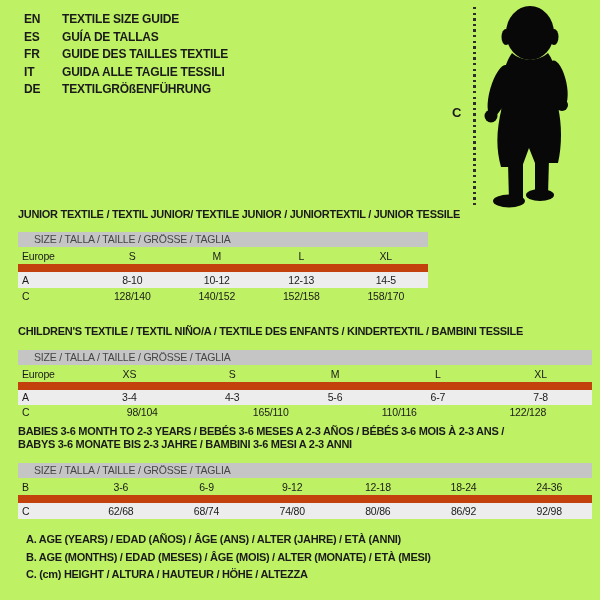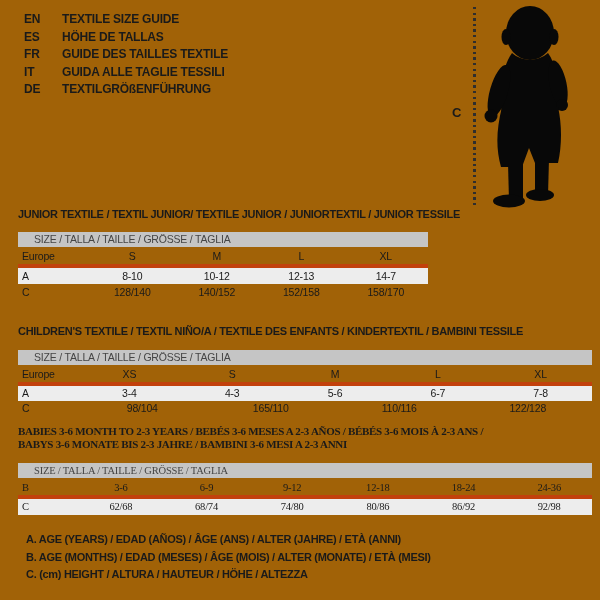--- a/index.html
+++ b/index.html
@@ -1,54 +1,54 @@
 <!DOCTYPE html>
 <html><head>
 <meta charset="utf-8">
 <style>
   html,body { margin:0; padding:0; }
   body {
     width:600px; height:600px; background:#ffffff;
     font-family:"Liberation Sans", sans-serif; color:#1a1a1a;
   }
-  .page { position:relative; width:600px; height:600px; overflow:hidden; background:#a16207; }
+  .page { position:relative; width:600px; height:600px; overflow:hidden; background:#bef264; }
 
   
   .lang-list { position:absolute; left:24px; top:11px; }
   .lang-row { display:flex; font-weight:bold; font-size:12px; line-height:17.5px; letter-spacing:-0.2px; }
   .lang-code { width:38px; }
 
   
   .dotted-line {
     position:absolute; left:473px; top:7px; width:3px; height:201px;
     background:repeating-linear-gradient(to bottom,#2e2e2e 0 2.5px, transparent 2.5px 5.6px);
   }
   .height-label { position:absolute; left:452px; top:105px; font-weight:bold; font-size:13px; }
   .baby { position:absolute; left:482px; top:5px; }
 
   
   .section { position:absolute; left:18px; }
   #sec1 { top:208px; }
   #sec2 { top:325px; }
-  #sec3 { top:425px;font-family:Liberation Serif, serif; }
+  #sec3 { top:425px; }
   .sec-title { font-weight:bold; font-size:11px; line-height:13px; letter-spacing:-0.3px; white-space:nowrap; }
   .size-bar {
     background:#c5c5c5; color:#454545; font-size:10.5px; line-height:15px; height:15px;
     padding-left:16px; letter-spacing:-0.2px; box-sizing:border-box;
   }
   #sec1 .size-bar { width:410px; margin-top:11px; }
   #sec2 .size-bar { width:574px; margin-top:12px; }
   #sec3 .size-bar { width:574px; margin-top:12px; }
   .tbl { margin-top:2px; }
   #sec1 .tbl { width:410px; }
   #sec2 .tbl { width:574px; }
   #sec3 .tbl { width:574px; }
   .trow { display:flex; font-size:10.5px; letter-spacing:-0.2px; height:16px; line-height:16px; }
   #sec2 .trow { height:15px; line-height:15px; }
-  .trow.hdr { height:15px; line-height:15px; border-bottom:4px solid #c2410c; }
+  .trow.hdr { height:15px; line-height:15px; border-bottom:8px solid #c2410c; }
   .trow.alt { background:#ededed; }
   .tlabel { padding-left:4px; }
   #sec1 .tlabel { width:68px; }
   #sec2 .tlabel { width:56px; }
   #sec3 .tlabel { width:56px; }
   .tcell { flex:1; text-align:center; }
 
   
   .notes { position:absolute; left:18px; top:531px; }
   .note { font-weight:bold; font-size:11px; line-height:17.5px; letter-spacing:-0.3px; white-space:nowrap;margin-left:8px; }
@@ -58,21 +58,21 @@
 
 <div class="page">
 
   <div class="lang-list">
     <div class="lang-row">
       <span class="lang-code">EN</span>
       <span class="lang-title">TEXTILE SIZE GUIDE</span>
     </div>
     <div class="lang-row">
       <span class="lang-code">ES</span>
-      <span class="lang-title">HÖHE DE TALLAS</span>
+      <span class="lang-title">GUÍA DE TALLAS</span>
     </div>
     <div class="lang-row">
       <span class="lang-code">FR</span>
       <span class="lang-title">GUIDE DES TAILLES TEXTILE</span>
     </div>
     <div class="lang-row">
       <span class="lang-code">IT</span>
       <span class="lang-title">GUIDA ALLE TAGLIE TESSILI</span>
     </div>
     <div class="lang-row">
@@ -110,21 +110,21 @@
         <div class="tcell">S</div>
         <div class="tcell">M</div>
         <div class="tcell">L</div>
         <div class="tcell">XL</div>
       </div>
       <div class="trow alt">
         <div class="tlabel">A</div>
         <div class="tcell">8-10</div>
         <div class="tcell">10-12</div>
         <div class="tcell">12-13</div>
-        <div class="tcell">14-7</div>
+        <div class="tcell">14-5</div>
       </div>
       <div class="trow">
         <div class="tlabel">C</div>
         <div class="tcell">128/140</div>
         <div class="tcell">140/152</div>
         <div class="tcell">152/158</div>
         <div class="tcell">158/170</div>
       </div>
     </div>
   </div>

